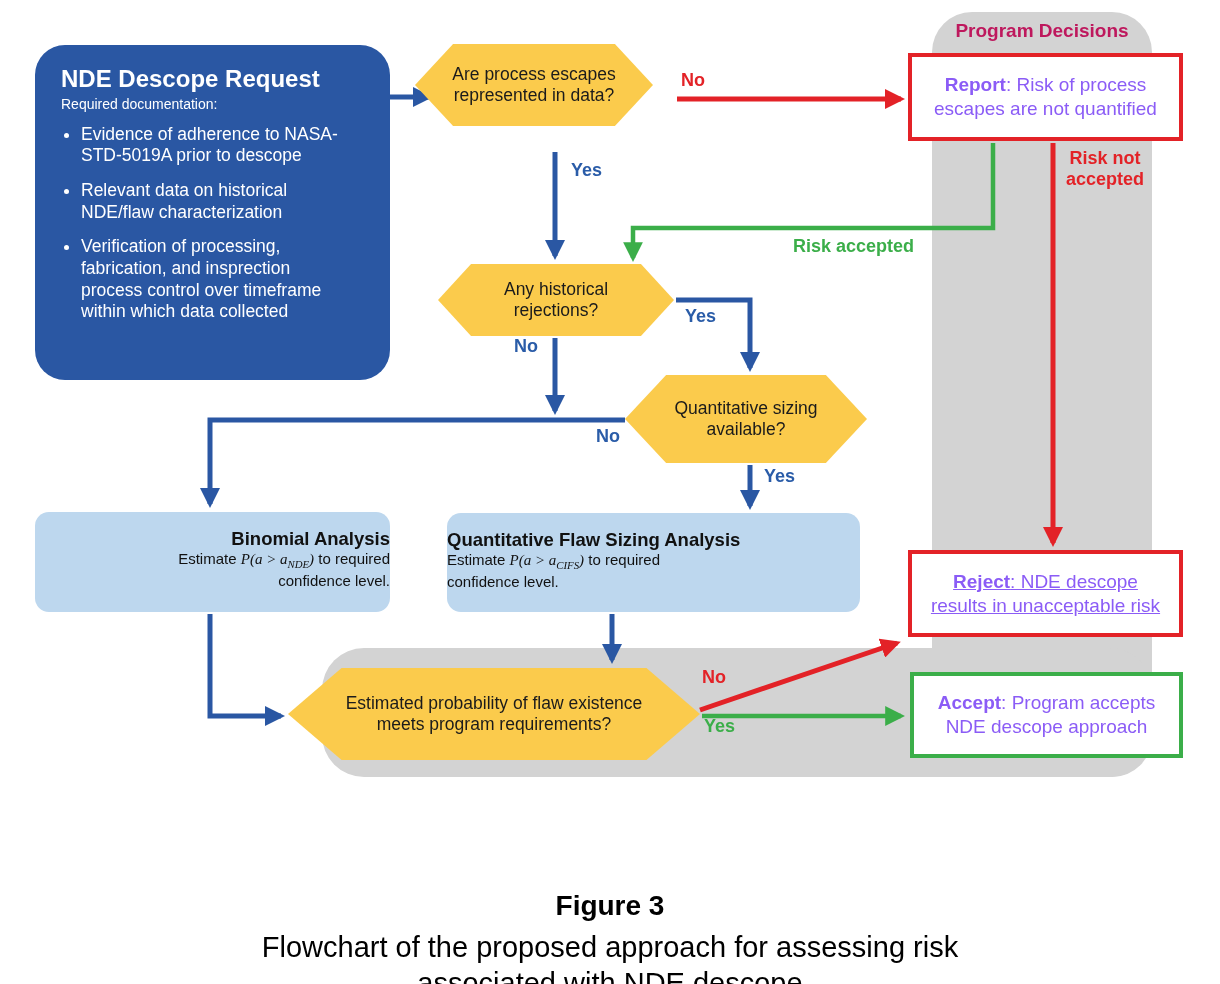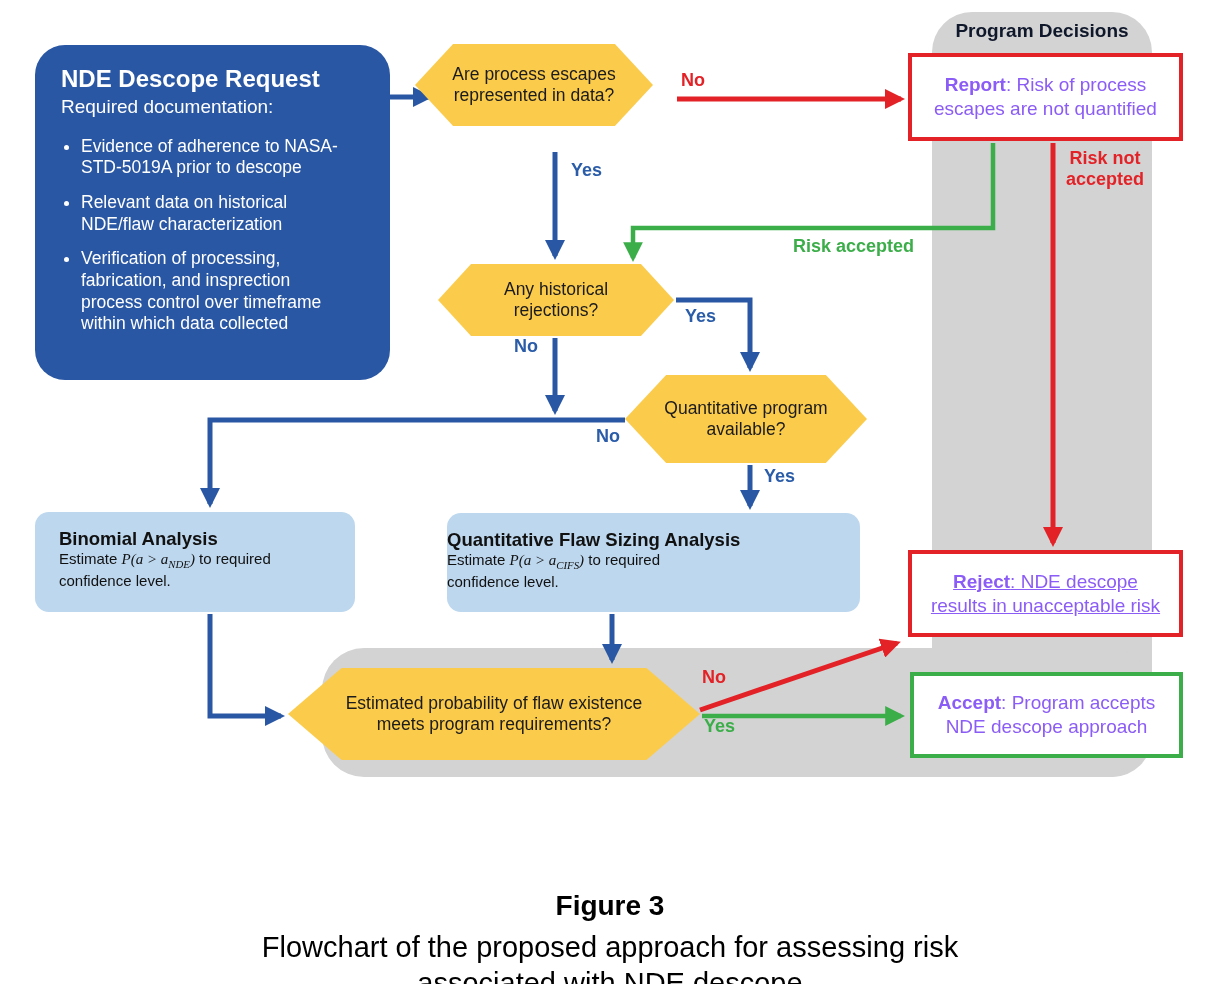--- a/index.html
+++ b/index.html
@@ -14,21 +14,21 @@
   .c-red   { stroke:#E32227; stroke-width:5;   fill:none; }
   .c-green { stroke:#3BAE49; stroke-width:4.5; fill:none; }
 
   
   .request-box {
     position:absolute; left:35px; top:45px; width:355px; height:335px;
     background:#2A57A3; border-radius:30px; color:#ffffff;
     padding:20px 9px 0 26px; box-sizing:border-box;
   }
   .request-title    { font-size:24px; font-weight:bold; line-height:1.15; margin-bottom:3px; }
-  .request-subtitle { font-size:19px; margin-bottom:18px; }
+  .request-subtitle { font-size:14px; margin-bottom:12px; }
   .request-box ul   { margin:0; padding:0 26px 0 20px; }
   .request-box li   { font-size:17.5px; line-height:1.24; margin-bottom:13px; white-space:pre-line; }
 
   
   .hex {
     position:absolute; background:#FBCB4C; color:#1b1b1b;
     display:flex; align-items:center; justify-content:center;
     text-align:center; font-size:17.5px; line-height:1.22;
   }
   .hex-text { white-space:pre-line; }
@@ -39,21 +39,21 @@
   #hex-sizing      { left:625px; top:375px; width:242px; height:88px;
     clip-path:polygon(0 50%,17% 0,83% 0,100% 50%,83% 100%,17% 100%); }
   #hex-probability { left:288px; top:668px; width:412px; height:92px;
     clip-path:polygon(0 50%,13% 0,87% 0,100% 50%,87% 100%,13% 100%); }
 
   
   .analysis-box {
     position:absolute; background:#BDD7EE; border-radius:14px; color:#111;
     box-sizing:border-box; padding-top:15px;
   }
-  #binomial-box { left:35px;  top:512px; width:320px; height:100px; padding-left:24px; }
+  #binomial-box { left:35px;  top:512px; width:355px; height:100px; padding-left:24px;text-align:right; }
   #qfsa-box     { left:447px; top:513px; width:413px; height:99px;  }
   .analysis-title { font-size:18.5px; font-weight:bold; line-height:1.25; }
   .analysis-body  { font-size:15px; line-height:1.25; white-space:pre-line; }
   .math { font-family:"Liberation Serif", serif; font-style:italic; }
   .math sub { font-size:0.72em; }
 
   
   .decision-box {
     position:absolute; background:#ffffff; box-sizing:border-box; color:#8b5cf6;
     display:flex; align-items:center; justify-content:center;
@@ -61,21 +61,21 @@
   }
   .decision-red   { border:4px solid #E32227; }
   .decision-green { border:4px solid #3BAE49; }
   #report-box { left:908px; top:53px;  width:275px; height:88px; }
   #reject-box { left:908px; top:550px; width:275px; height:87px;text-decoration:underline; }
   #accept-box { left:910px; top:672px; width:273px; height:86px; }
   .decision-box .rest { white-space:pre-line; }
 
   .program-header {
     position:absolute; left:932px; top:20px; width:220px; text-align:center;
-    font-size:19px; font-weight:bold; color:#0f172a;
+    font-size:19px; font-weight:bold; color:#be185d;
   }
 
   
   .edge-label { position:absolute; font-size:18px; font-weight:bold; line-height:1.15; }
   .lbl-blue  { color:#2A5CA8; }
   .lbl-red   { color:#E32227; }
   .lbl-green { color:#3BAE49; }
   #lbl-escapes-no        { left:681px;  top:70px; }
   #lbl-escapes-yes       { left:571px;  top:160px; }
   #lbl-risk-accepted     { left:793px;  top:236px; }
@@ -145,21 +145,21 @@
 
   <div class="hex" id="hex-escapes">
     <span class="hex-text">Are process escapes
 represented in data?</span>
   </div>
   <div class="hex" id="hex-rejections">
     <span class="hex-text">Any historical
 rejections?</span>
   </div>
   <div class="hex" id="hex-sizing">
-    <span class="hex-text">Quantitative program
+    <span class="hex-text">Quantitative sizing
 available?</span>
   </div>
   <div class="hex" id="hex-probability">
     <span class="hex-text">Estimated probability of flaw existence
 meets program requirements?</span>
   </div>
 
   <div class="analysis-box" id="binomial-box">
     <div class="analysis-title">Binomial Analysis</div>
     <div class="analysis-body"><span>Estimate </span><span class="math"><span>P(a &gt; a</span><sub>NDE</sub><span>)</span></span><span> to required

